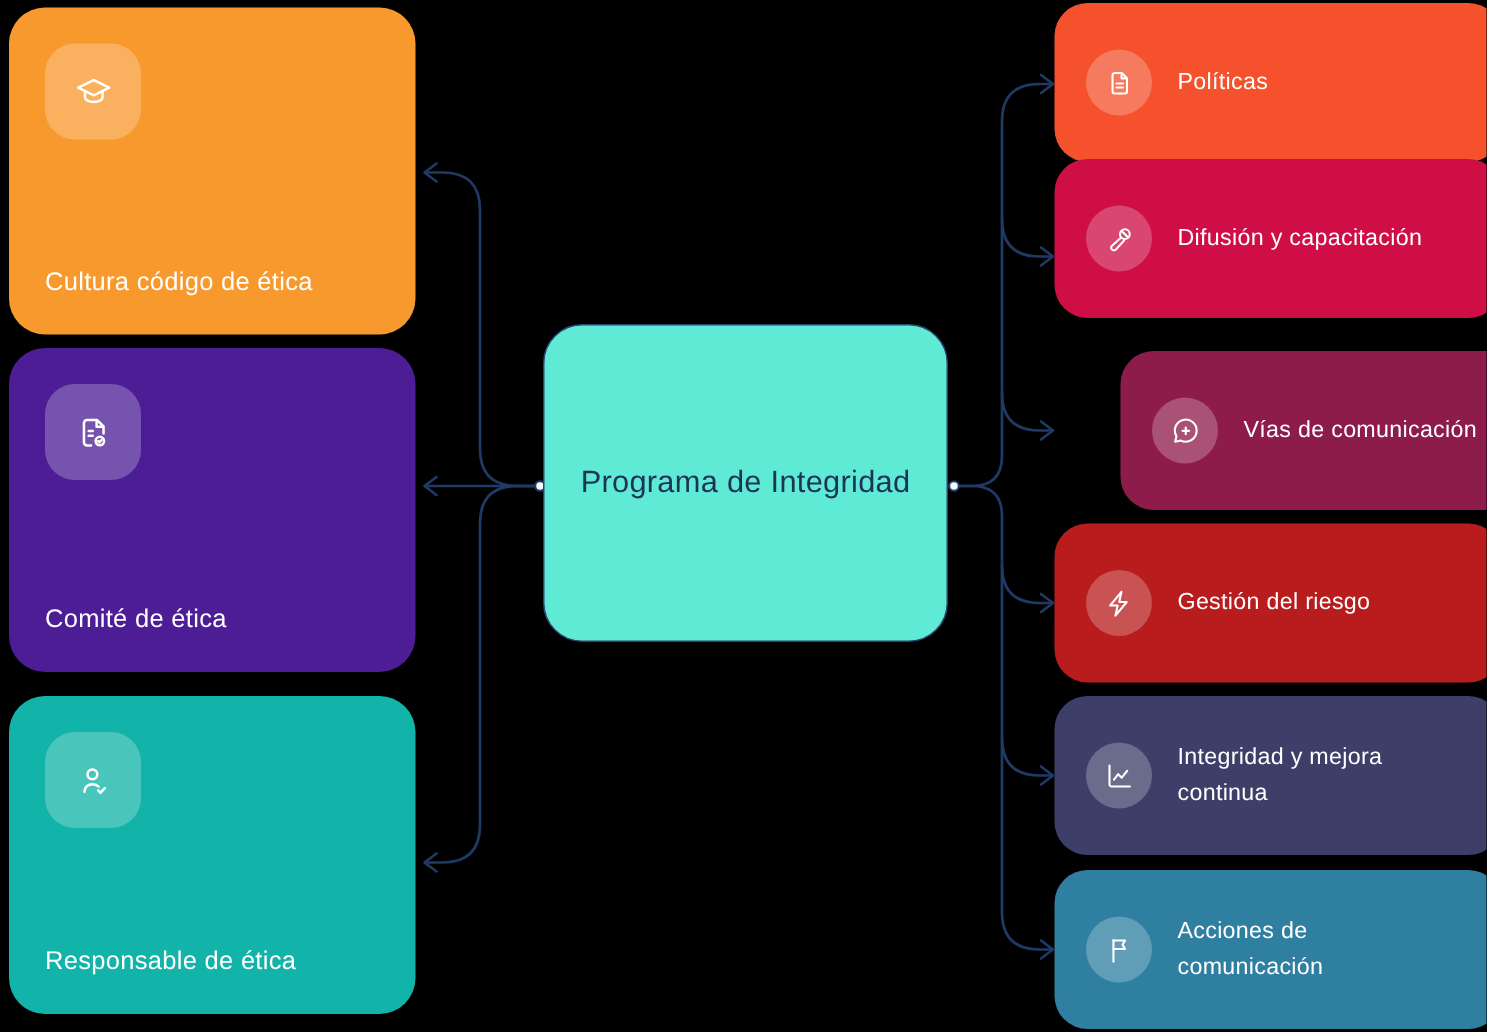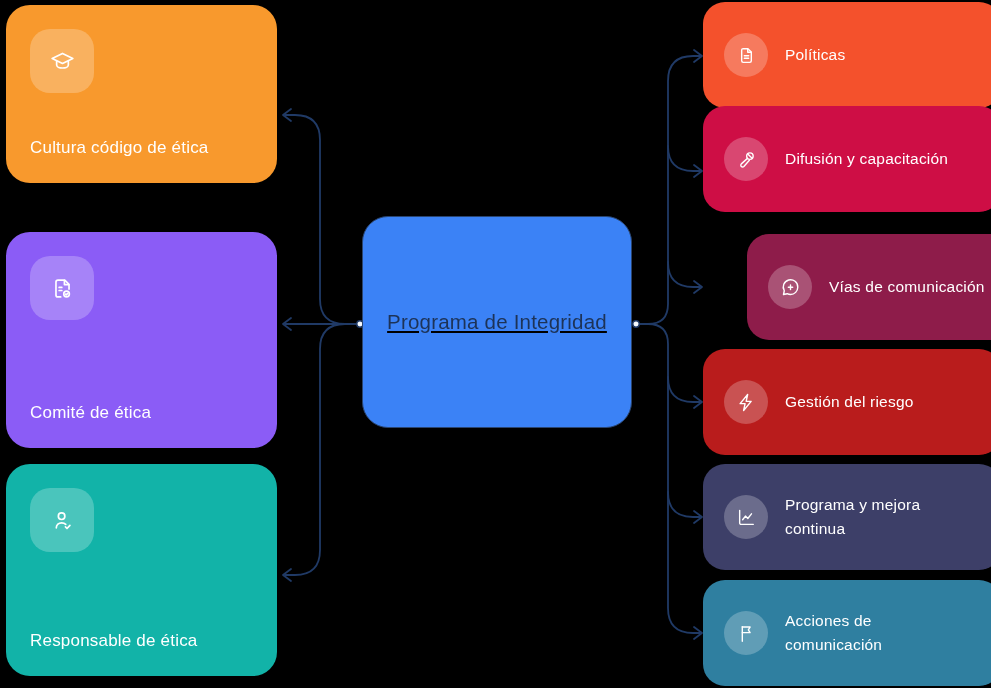--- a/index.html
+++ b/index.html
@@ -78,31 +78,31 @@
     <path class="cline" d="M694 396 L702 402 L694 408" style="stroke: rgb(32, 58, 102);"></path>
     <path class="cline" d="M668 492 Q668 517 693 517 H700" style="stroke: rgb(32, 58, 102);"></path>
     <path class="cline" d="M694 511 L702 517 L694 523" style="stroke: rgb(32, 58, 102);"></path>
     <path class="cline" d="M638 324 H648 Q668 324 668 344 V608 Q668 633 693 633 H700" style="stroke: rgb(32, 58, 102);"></path>
     <path class="cline" d="M694 627 L702 633 L694 639" style="stroke: rgb(32, 58, 102);"></path>
 
     <circle class="cdot" cx="360" cy="324" r="3.2" style="stroke: rgb(32, 58, 102);"></circle>
     <circle class="cdot" cx="636" cy="324" r="3.2" style="stroke: rgb(32, 58, 102);"></circle>
   </svg>
 
-  <div class="node left-node" style="top: 5px; height: 178px; background: rgb(248, 153, 45);">
+  <div class="node left-node" style="top: 5px; height: 218px; background: rgb(248, 153, 45);">
     <div class="icon-tile">
       <svg class="ic" width="27" height="27" viewBox="0 0 24 24" fill="none" stroke="currentColor" stroke-width="1.5" stroke-linecap="round" stroke-linejoin="round" aria-hidden="true">
         <path d="M2.8 9.3 12 4.8l9.2 4.5L12 13.8 2.8 9.3z"></path>
         <path d="M6.8 11.6v3.5c0 1.5 2.3 2.7 5.2 2.7s5.2-1.2 5.2-2.7v-3.5"></path>
       </svg>
     </div>
     <div class="left-label">Cultura código de ética</div>
   </div>
 
-  <div class="node left-node" style="top: 232px; height: 216px; background: #8b5cf6;">
+  <div class="node left-node" style="top: 232px; height: 216px; background: #4c1d95;">
     <div class="icon-tile">
       <svg class="ic" width="27" height="27" viewBox="0 0 24 24" fill="none" stroke="currentColor" stroke-width="1.5" stroke-linecap="round" stroke-linejoin="round" aria-hidden="true">
         <path d="M10.4 19.5H8a1.8 1.8 0 0 1-1.8-1.8V6.3A1.8 1.8 0 0 1 8 4.5h6l3.8 3.8v4.2"></path>
         <path d="M13.7 4.7v3.8h3.8"></path>
         <path d="M9 11h2.4M9 13.8h2.4"></path>
         <circle cx="15.6" cy="16.9" r="2.5"></circle>
         <path d="M14.6 17l.7.7 1.3-1.4"></path>
       </svg>
     </div>
     <div class="left-label">Comité de ética</div>
@@ -112,21 +112,21 @@
     <div class="icon-tile">
       <svg class="ic" width="27" height="27" viewBox="0 0 24 24" fill="none" stroke="currentColor" stroke-width="1.5" stroke-linecap="round" stroke-linejoin="round" aria-hidden="true">
         <circle cx="11.2" cy="8.2" r="2.9"></circle>
         <path d="M6.5 18.5c0-2.7 2.1-4.4 4.7-4.4 1.5 0 2.8.5 3.7 1.4"></path>
         <path d="M14.6 17.7l1.4 1.4 2.6-2.7"></path>
       </svg>
     </div>
     <div class="left-label">Responsable de ética</div>
   </div>
 
-  <div class="node center-node" style="background: #3b82f6; border-color: rgb(42, 69, 112); text-decoration: underline;">
+  <div class="node center-node" style="background: #5eead4; border-color: rgb(42, 69, 112);">
     <div class="center-label" style="color: rgb(29, 51, 87);">Programa de Integridad</div>
   </div>
 
   <div class="node right-node" style="top: 2px; background: rgb(244, 81, 44);">
     <div class="icon-circle">
       <svg class="ic" width="21" height="21" viewBox="0 0 24 24" fill="none" stroke="currentColor" stroke-width="1.6" stroke-linecap="round" stroke-linejoin="round" aria-hidden="true">
         <path d="M13.6 4.2H8.2a1.7 1.7 0 0 0-1.7 1.7v12.2a1.7 1.7 0 0 0 1.7 1.7h7.6a1.7 1.7 0 0 0 1.7-1.7V8.1l-3.9-3.9z"></path>
         <path d="M13.4 4.4v3.9h3.9"></path>
         <path d="M9.5 12.2h5M9.5 15.2h5"></path>
       </svg>
@@ -164,21 +164,21 @@
     <div class="right-label">Gestión del riesgo</div>
   </div>
 
   <div class="node right-node" style="top: 464px; background: rgb(61, 63, 104);">
     <div class="icon-circle">
       <svg class="ic" width="21" height="21" viewBox="0 0 24 24" fill="none" stroke="currentColor" stroke-width="1.6" stroke-linecap="round" stroke-linejoin="round" aria-hidden="true">
         <path d="M4.2 3.8v14.4a1.6 1.6 0 0 0 1.6 1.6h14"></path>
         <path d="M7.6 14.6l3.2-4.2 2.7 2.7 4.2-5.3"></path>
       </svg>
     </div>
-    <div class="right-label">Programa y mejora continua</div>
+    <div class="right-label">Integridad y mejora continua</div>
   </div>
 
   <div class="node right-node" style="top: 580px; background: rgb(47, 127, 160);">
     <div class="icon-circle">
       <svg class="ic" width="21" height="21" viewBox="0 0 24 24" fill="none" stroke="currentColor" stroke-width="1.6" stroke-linecap="round" stroke-linejoin="round" aria-hidden="true">
         <path d="M7.2 20.8V4.2"></path>
         <path d="M7.2 4.6h8.9l-2 3.2 2 3.2H7.2"></path>
       </svg>
     </div>
     <div class="right-label">Acciones de comunicación</div>

